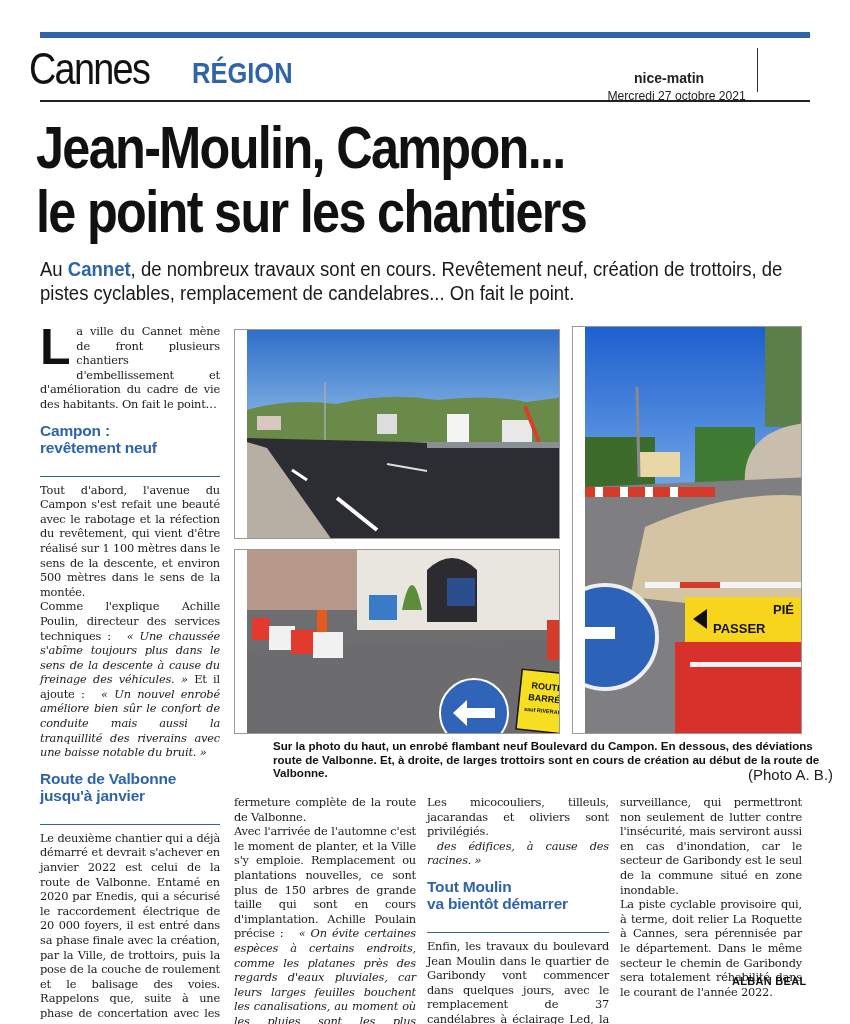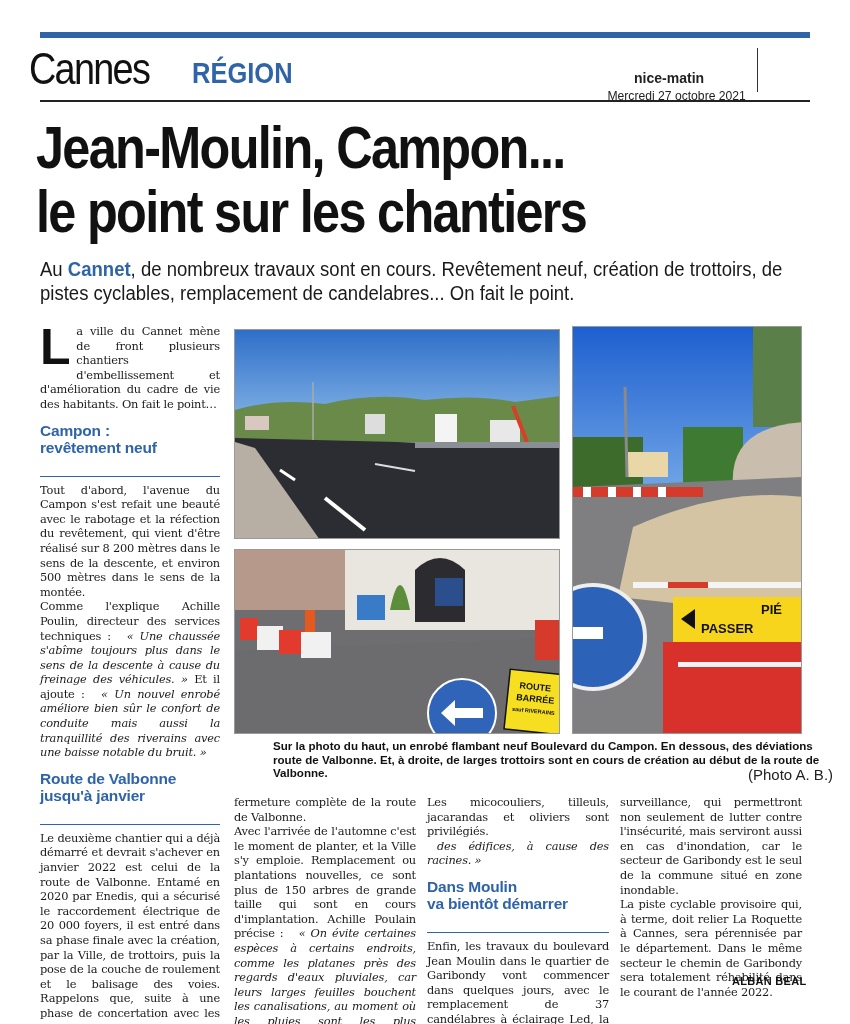--- a/index.html
+++ b/index.html
@@ -26,21 +26,21 @@
   .col i { font-style:italic;margin-left:10px; }
   .c1 { left:40px; top:324px; width:180px; }
   .c2 { left:234px; top:795px; width:182px; }
   .c3 { left:427px; top:795px; width:182px; }
   .c4 { left:620px; top:795px; width:182px; }
 
   .dropcap { float:left; font-family:"Liberation Sans", sans-serif; font-weight:bold; font-size:50px; line-height:42px; margin:2px 6px 0 0; color:#111; }
 
   .subhead { font-family:"Liberation Sans", sans-serif; font-weight:bold; color:#2f64a8; font-size:15.5px; line-height:17px; padding-bottom:20px; border-bottom:1.5px solid #2f64a8; margin:10px 0 6px 0; text-align:left; }
 
-  .photo { position:absolute; border:1px solid #999; overflow:hidden; }
+  .photo { position:absolute; border:1px solid #999; overflow:hidden;padding-left:12px; }
   .p1 { left:234px; top:329px; width:326px; height:210px; }
   .p2 { left:234px; top:549px; width:326px; height:185px; }
   .p3 { left:572px; top:326px; width:230px; height:408px; }
 
   .caption { position:absolute; left:234px; top:739px; width:570px; font-family:"Liberation Sans", sans-serif; font-weight:bold; font-size:11.6px; line-height:13.5px; color:#111;margin-left:39px; }
   .credit { position:absolute; left:748px; top:766px; font-family:"Liberation Sans", sans-serif; font-size:15px; color:#222; }
   .signature { position:absolute; left:732px; top:975px; font-family:"Liberation Sans", sans-serif; font-weight:bold; font-size:11px; letter-spacing:0.3px; color:#111; }
 </style>
 </head>
 <body>
@@ -65,21 +65,21 @@
 <div class="chapo">
   <span>Au </span><span class="hl">Cannet</span><span>, de nombreux travaux sont en cours. Revêtement neuf, création de trottoirs, de pistes cyclables, remplacement de candelabres... On fait le point.</span>
 </div>
 
 <div class="col c1">
   <p><span class="dropcap">L</span><span>a ville du Cannet mène de front plusieurs chantiers d'embellissement et d'amélioration du cadre de vie des habitants. On fait le point…</span></p>
   <div class="subhead">
     <div>Campon :</div>
     <div>revêtement neuf</div>
   </div>
-  <p>Tout d'abord, l'avenue du Campon s'est refait une beauté avec le rabotage et la réfection du revêtement, qui vient d'être réalisé sur 8 200 mètres dans le sens de la descente, et environ 500 mètres dans le sens de la montée.</p>
+  <p>Tout d'abord, l'avenue du Campon s'est refait une beauté avec le rabotage et la réfection du revêtement, qui vient d'être réalisé sur 1 100 mètres dans le sens de la descente, et environ 500 mètres dans le sens de la montée.</p>
   <p><span>Comme l'explique Achille Poulin, directeur des services techniques :</span> <i>« Une chaussée s'abîme toujours plus dans le sens de la descente à cause du freinage des véhicules. »</i><span> Et il ajoute : </span><i>« Un nouvel enrobé améliore bien sûr le confort de conduite mais aussi la tranquillité des riverains avec une baisse notable du bruit. »</i></p>
   <div class="subhead">
     <div>Route de Valbonne</div>
     <div>jusqu'à janvier</div>
   </div>
   <p>Le deuxième chantier qui a déjà démarré et devrait s'achever en janvier 2022 est celui de la route de Valbonne. Entamé en 2020 par Enedis, qui a sécurisé le raccordement électrique de 20 000 foyers, il est entré dans sa phase finale avec la création, par la Ville, de trottoirs, puis la pose de la couche de roulement et le balisage des voies. Rappelons que, suite à une phase de concertation avec les habitants et de tests grandeur nature, une seule voie de circulation automobile sortante (du Cannet vers Mougins) a été privilégiée, et une piste cyclable dans le même sens pour raison de sécurité longera la route.</p>
 
 </div>
 
 <div class="photo p1">
@@ -172,21 +172,21 @@
 
 <div class="col c2">
   <p>fermeture complète de la route de Valbonne.</p>
   <p><span>Avec l'arrivée de l'automne c'est le moment de planter, et la Ville s'y emploie. Remplacement ou plantations nouvelles, ce sont plus de 150 arbres de grande taille qui sont en cours d'implantation. Achille Poulain précise : </span><i>« On évite certaines espèces à certains endroits, comme les platanes près des regards d'eaux pluviales, car leurs larges feuilles bouchent les canalisations, au moment où les pluies sont les plus abondantes. On évite aussi les pins près</i></p>
 </div>
 
 <div class="col c3">
   <p>Les micocouliers, tilleuls, jacarandas et oliviers sont privilégiés.</p>
   <p><i>des édifices, à cause des racines. »</i></p>
   <div class="subhead">
-    <div>Dans Moulin</div>
+    <div>Tout Moulin</div>
     <div>va bientôt démarrer</div>
   </div>
   <p>Enfin, les travaux du boulevard Jean Moulin dans le quartier de Garibondy vont commencer dans quelques jours, avec le remplacement de 37 candélabres à éclairage Led, la création et la végétalisation de plus d'un kilomètre de trottoirs, et l'implantation de onze caméras de</p>
 </div>
 
 <div class="col c4">
   <p>surveillance, qui permettront non seulement de lutter contre l'insécurité, mais serviront aussi en cas d'inondation, car le secteur de Garibondy est le seul de la commune situé en zone inondable.</p>
   <p>La piste cyclable provisoire qui, à terme, doit relier La Roquette à Cannes, sera pérennisée par le département. Dans le même secteur le chemin de Garibondy sera totalement réhabilité dans le courant de l'année 2022.</p>
 </div>
 

